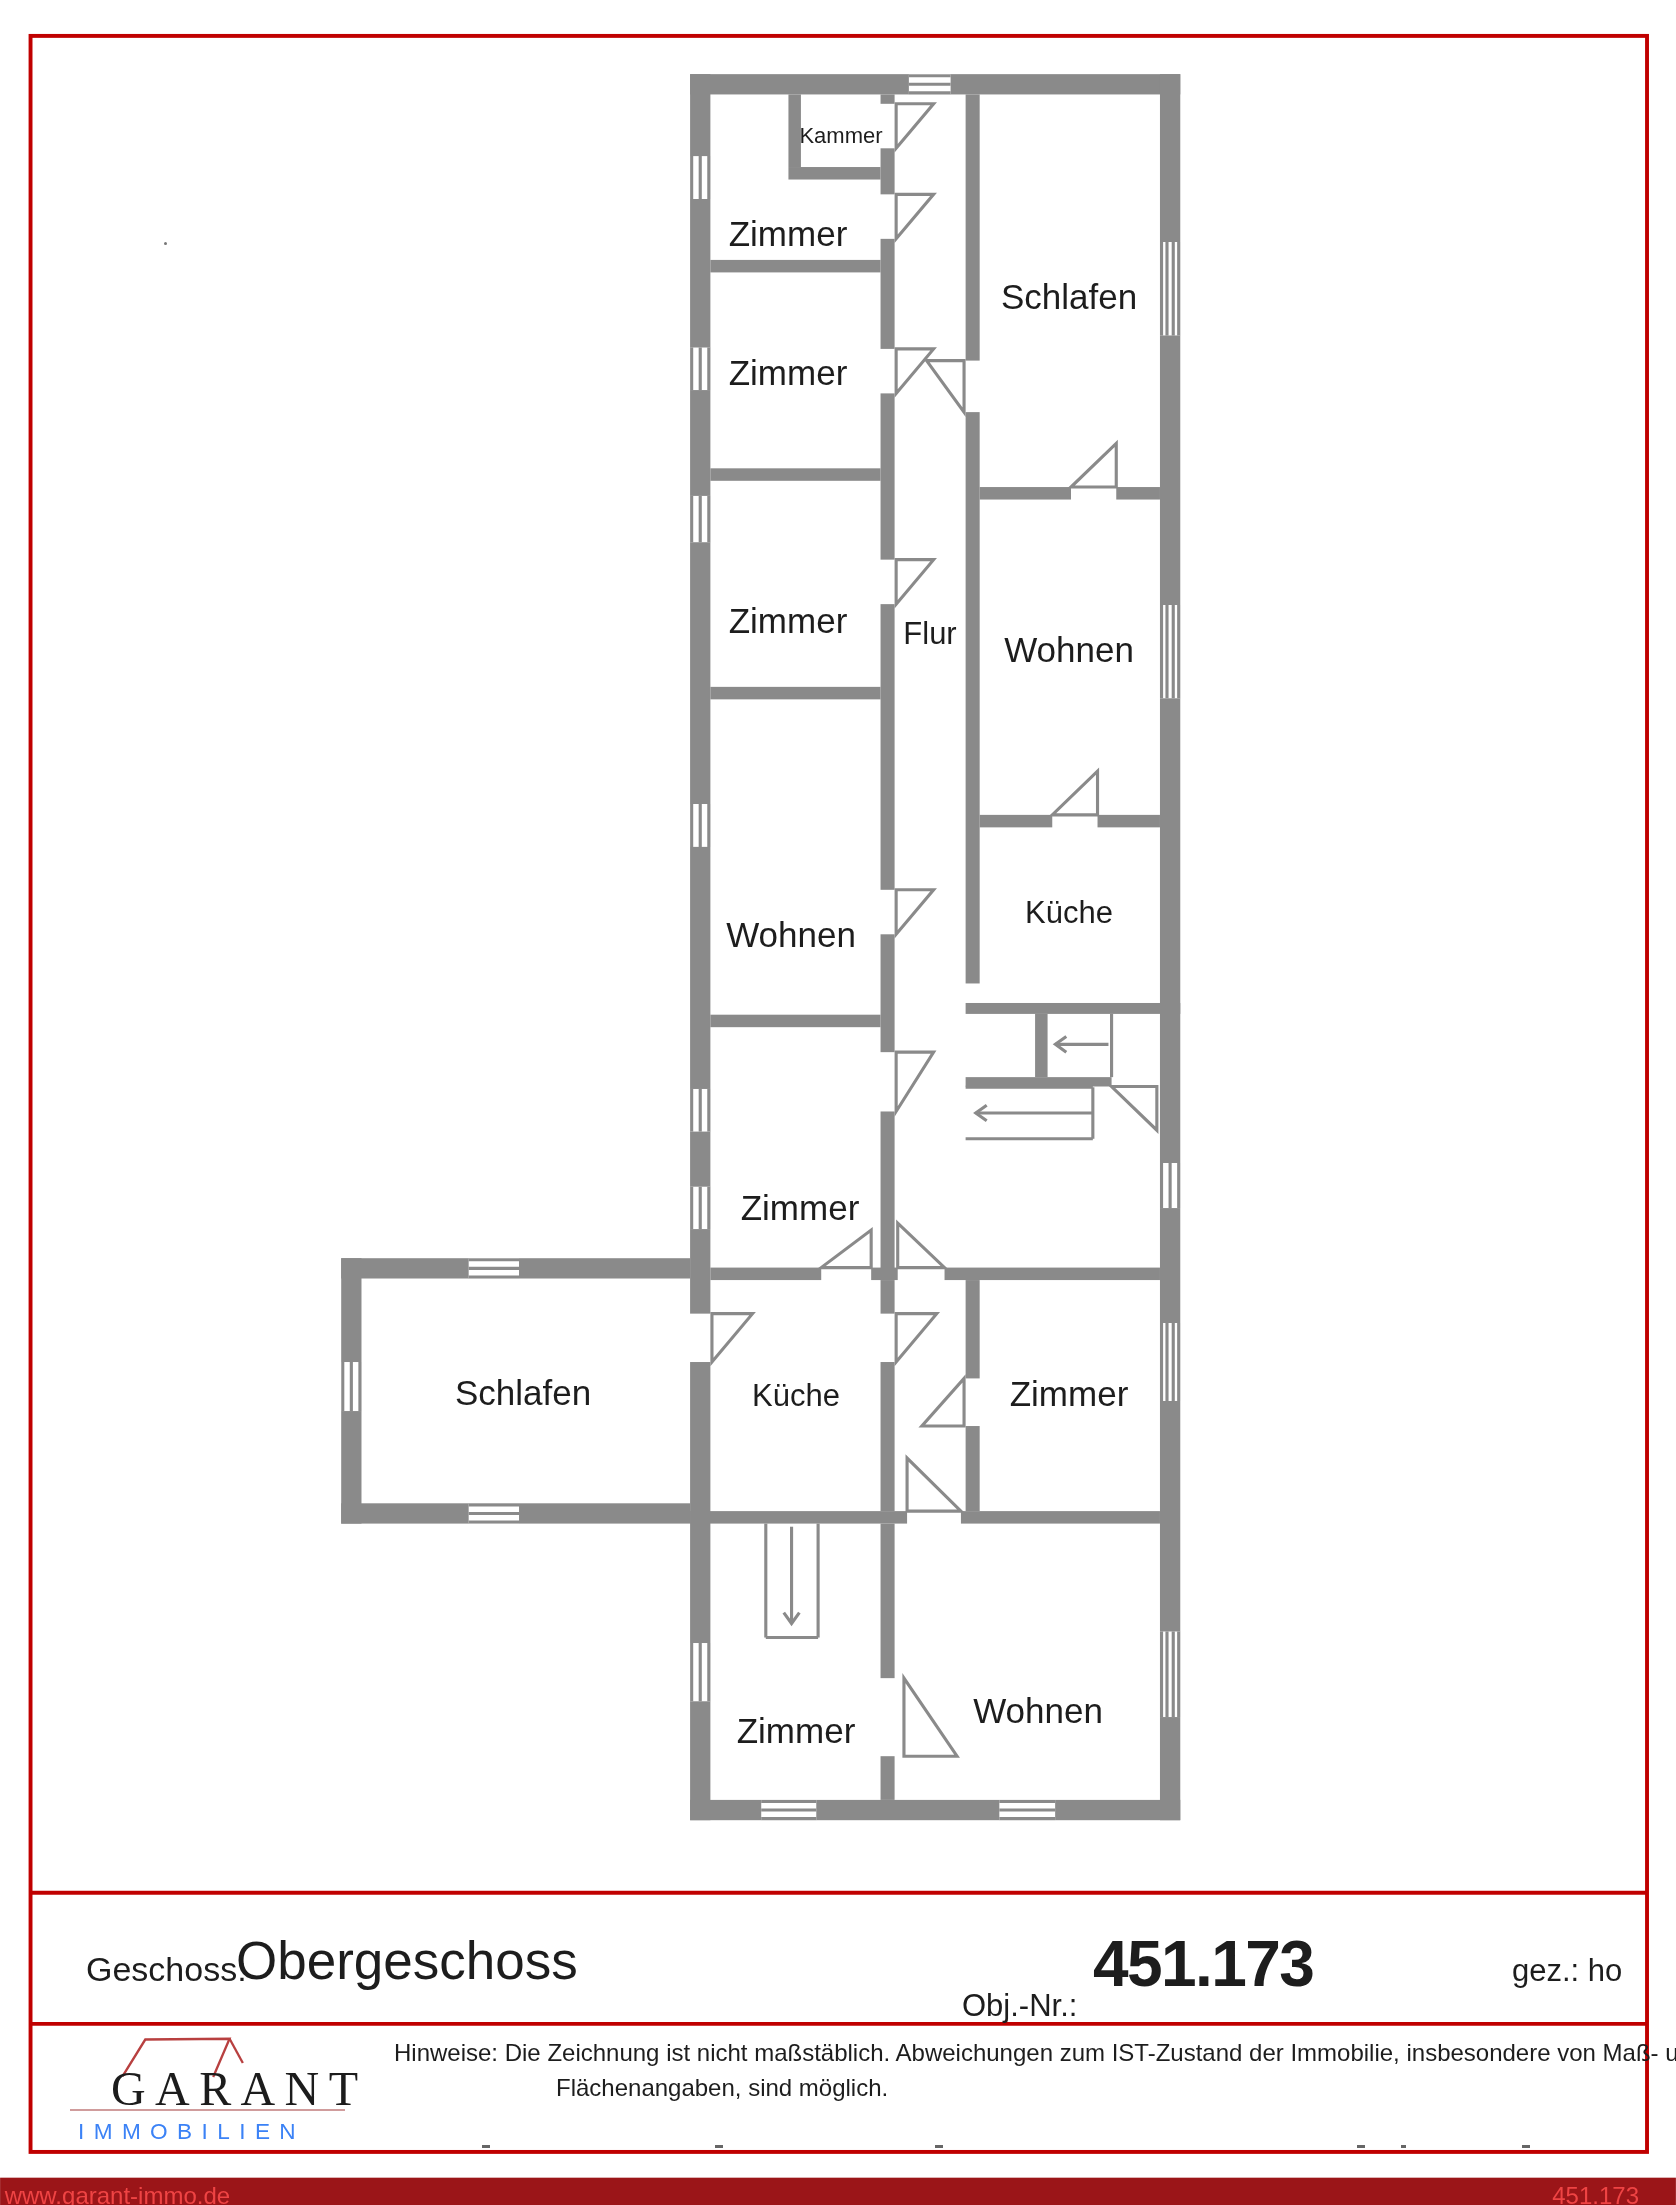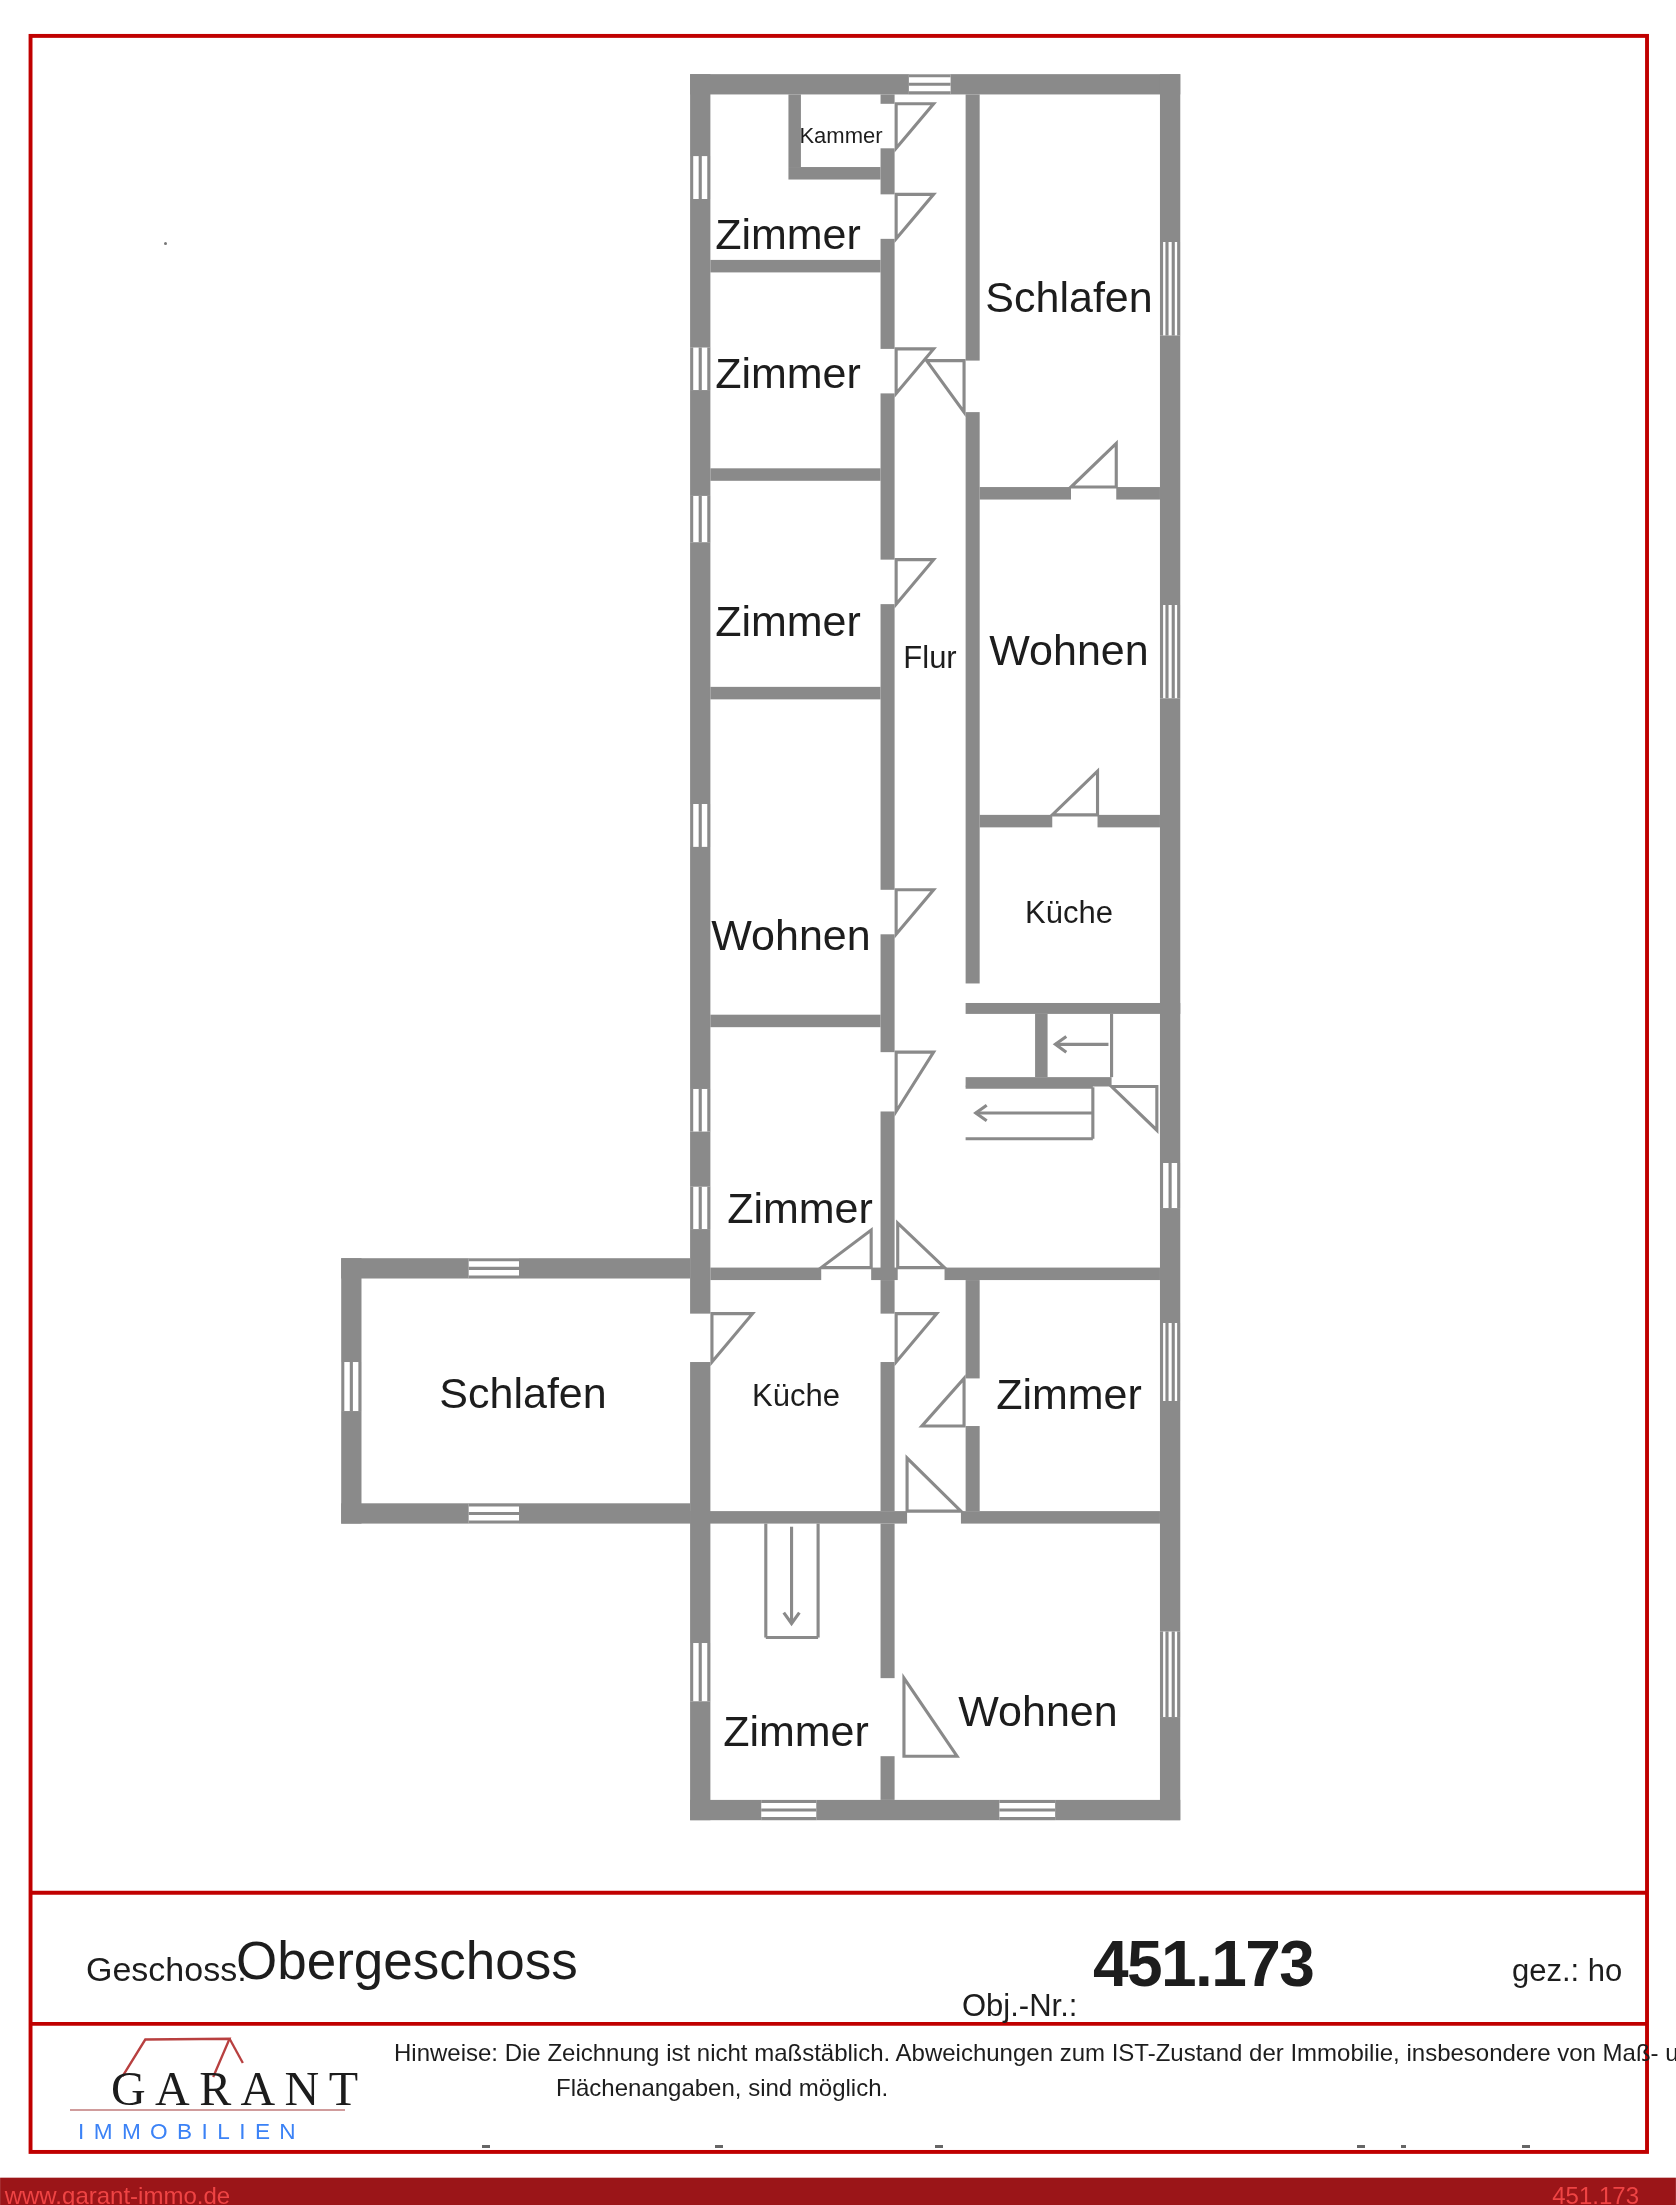--- a/index.html
+++ b/index.html
@@ -2,21 +2,21 @@
 <html style="font-size:12.5px"><head>
 <meta charset="utf-8">
 <style>
   html,body { margin:0; padding:0; background:#ffffff; }
   #page {
     position:relative; width:1676px; height:2205px; background:#ffffff;
     font-family:"Liberation Sans", sans-serif; overflow:hidden;
   }
   #plan-svg { position:absolute; left:0; top:0; width:1676px; height:2205px; }
   .t { position:absolute; color:#1d1d1d; white-space:nowrap; }
-  .room { transform:translate(-50%,-50%); font-size:43px; }
+  .room { transform:translate(-50%,-50%); font-size:35px; }
   .room.small { font-size:22px; }
   .bar-text { color:#ef4444; font-size:24px; top:2182px; }
   .logo-rule { position:absolute; left:70px; top:2109px; width:275px; height:2.3px; background:#d09c9c; }
   .mark { position:absolute; height:3.1px; background:#666; top:2145px; }
   #dot { position:absolute; left:164px; top:242px; width:3.1px; height:3.1px; background:#777; border-radius:50%; }
 </style>
 </head>
 <body>
 
 <div id="page">
@@ -170,21 +170,21 @@
     <rect x="0" y="2790" width="2147" height="35" fill="#9b1518"></rect>
   </svg>
 
   <div class="t room small" style="left:841px; top:136px;">Kammer</div>
   <div class="t room" style="left:788px; top:234px;">Zimmer</div>
   <div class="t room" style="left:788px; top:373px;">Zimmer</div>
   <div class="t room" style="left:788px; top:621px;">Zimmer</div>
   <div class="t room" style="left:791px; top:935px;">Wohnen</div>
   <div class="t room" style="left:800px; top:1208px;">Zimmer</div>
   <div class="t room" style="left:1069px; top:297px;">Schlafen</div>
-  <div class="t room" style="left:930px; top:658px; font-size:31px;text-align:right;">Flur</div>
+  <div class="t room" style="left:930px; top:634px; font-size:31px;text-align:right;">Flur</div>
   <div class="t room" style="left:1069px; top:650px;">Wohnen</div>
   <div class="t room" style="left:1069px; top:913px; font-size:31px;">Küche</div>
   <div class="t room" style="left:523px;  top:1393px;">Schlafen</div>
   <div class="t room" style="left:796px; top:1396px; font-size:31px;">Küche</div>
   <div class="t room" style="left:1069px; top:1394px;">Zimmer</div>
   <div class="t room" style="left:796px; top:1731px;">Zimmer</div>
   <div class="t room" style="left:1038px; top:1711px;">Wohnen</div>
 
   <div class="t" style="left:86px;  top:1950px; font-size:34px;">Geschoss:</div>
   <div class="t" style="left:236px;  top:1930px; font-size:53px;">Obergeschoss</div>

